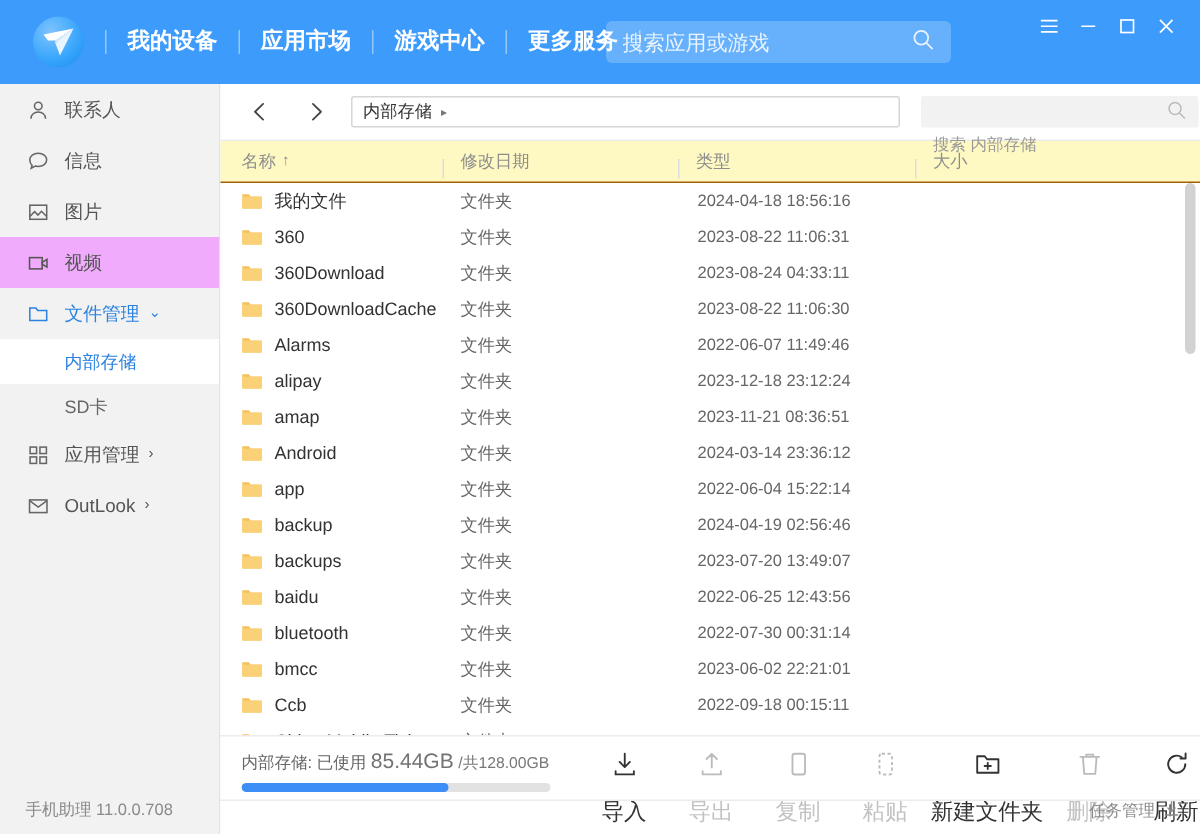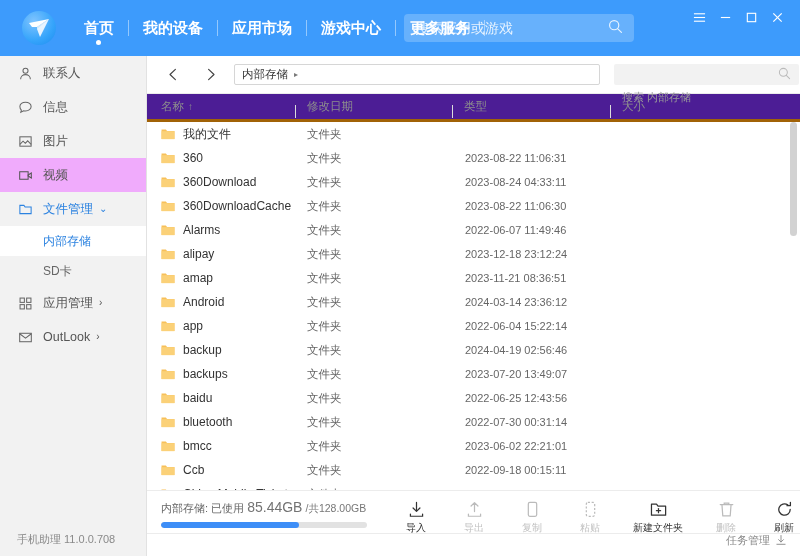--- a/index.html
+++ b/index.html
@@ -100,22 +100,22 @@
   }
   .dir-search input{
     flex:1;border:0;background:transparent;outline:none;color:#555;font-size:11px;
     padding-left:8px;font-family:"Liberation Sans","DejaVu Sans",sans-serif;margin-top:44px;
   }
   .dir-search input::placeholder{color:#9a9a9a;}
   .dir-search .mag{margin-right:8px;opacity:.45;}
 
   
   .colhead{
-    height:28px;display:flex;align-items:center;border-bottom:3px solid #a16207;
-    box-sizing:border-box;color:#8d8d8d;font-size:11.5px;background:#4c1d95;
+    height:28px;display:flex;align-items:center;border-bottom:1px solid #a16207;
+    box-sizing:border-box;color:#8d8d8d;font-size:11.5px;background:#fef9c3;
   }
   .ch{position:relative;box-sizing:border-box;display:flex;align-items:center;padding-left:12px;}
   .ch.name{width:148px;padding-left:14px;}
   .ch.type{width:158px;}
   .ch.date{width:157px;}
   .ch.size{width:120px;}
   .ch .div{position:absolute;left:0;top:6px;width:1px;height:13px;background:#dcdcdc;}
   .sortarrow{margin-left:4px;font-size:10px;}
 
   
@@ -150,21 +150,21 @@
   .storage-used{color:#737373;font-size:14px;font-weight:normal;}
   .storage-total{color:#777;font-size:10.5px;}
   .pbar{margin-top:6px;width:206px;height:6px;background:#e2e2e2;border-radius:3px;overflow:hidden;}
   .pbar-fill{height:6px;background:#3d8ef7;border-radius:3px;}
 
   .actions{position:absolute;left:240px;top:6px;display:flex;}
   .act{
     width:58px;display:flex;flex-direction:column;align-items:center;cursor:pointer;
   }
   .act .ai{height:22px;display:flex;align-items:flex-end;justify-content:center;}
-  .act .al{margin-top:2px;font-size:10px;color:#333;white-space:nowrap;}
+  .act .al{margin-top:13px;font-size:15px;color:#333;white-space:nowrap;}
   .act.disabled{cursor:default;}
   .act.disabled .al{color:#c2c2c2;}
   .act.disabled svg{opacity:.33;}
   .act.wide{width:78px;align-items:center;}
 
   .taskmgr{
     position:absolute;right:13px;bottom:8px;display:flex;align-items:flex-end;
     color:#8a8a8a;font-size:11px;cursor:pointer;
   }
   .taskmgr .tmi{margin-left:5px;}
@@ -178,21 +178,20 @@
 
   <div class="header">
     <div class="logo">
       <svg width="22" height="20" viewBox="0 0 22 20">
         <path d="M1 5 L21 1 L9 9 L4 9 Z" fill="#ffffff"></path>
         <path d="M21 1 L12 19 L9 11 L9 9 Z" fill="#e8f4ff"></path>
         <path d="M9 9 L21 1 L9 11 Z" fill="#cfe7fb"></path>
       </svg>
     </div>
     <div class="nav">
-      <div class="nav-item active"><span>首页</span></div>
       <div class="nav-sep"></div>
       <div class="nav-item"><span>我的设备</span></div>
       <div class="nav-sep"></div>
       <div class="nav-item"><span>应用市场</span></div>
       <div class="nav-sep"></div>
       <div class="nav-item"><span>游戏中心</span></div>
       <div class="nav-sep"></div>
       <div class="nav-item"><span>更多服务</span></div>
       <div class="nav-sep"></div>
     </div>
@@ -372,20 +371,23 @@
             <div class="cell name">
               <svg class="folder-ico" viewBox="0 0 16 13">
                 <path d="M0.6 1.4h5l1.3 1.6h8.5v9.2H0.6z" fill="#f7c05a"></path>
                 <path d="M0.6 3.3h14.8v9.1H0.6z" fill="#fbd178"></path>
               </svg>
               <span>我的文件</span>
             </div>
             <div class="cell type">
               <span>文件夹</span>
             </div>
+            <div class="cell date">
+              <span>2024-04-18 18:56:16</span>
+            </div>
             <div class="cell size">
               <span></span>
             </div>
           </div>
           <div class="row">
             <div class="cell name">
               <svg class="folder-ico" viewBox="0 0 16 13">
                 <path d="M0.6 1.4h5l1.3 1.6h8.5v9.2H0.6z" fill="#f7c05a"></path>
                 <path d="M0.6 3.3h14.8v9.1H0.6z" fill="#fbd178"></path>
               </svg>

